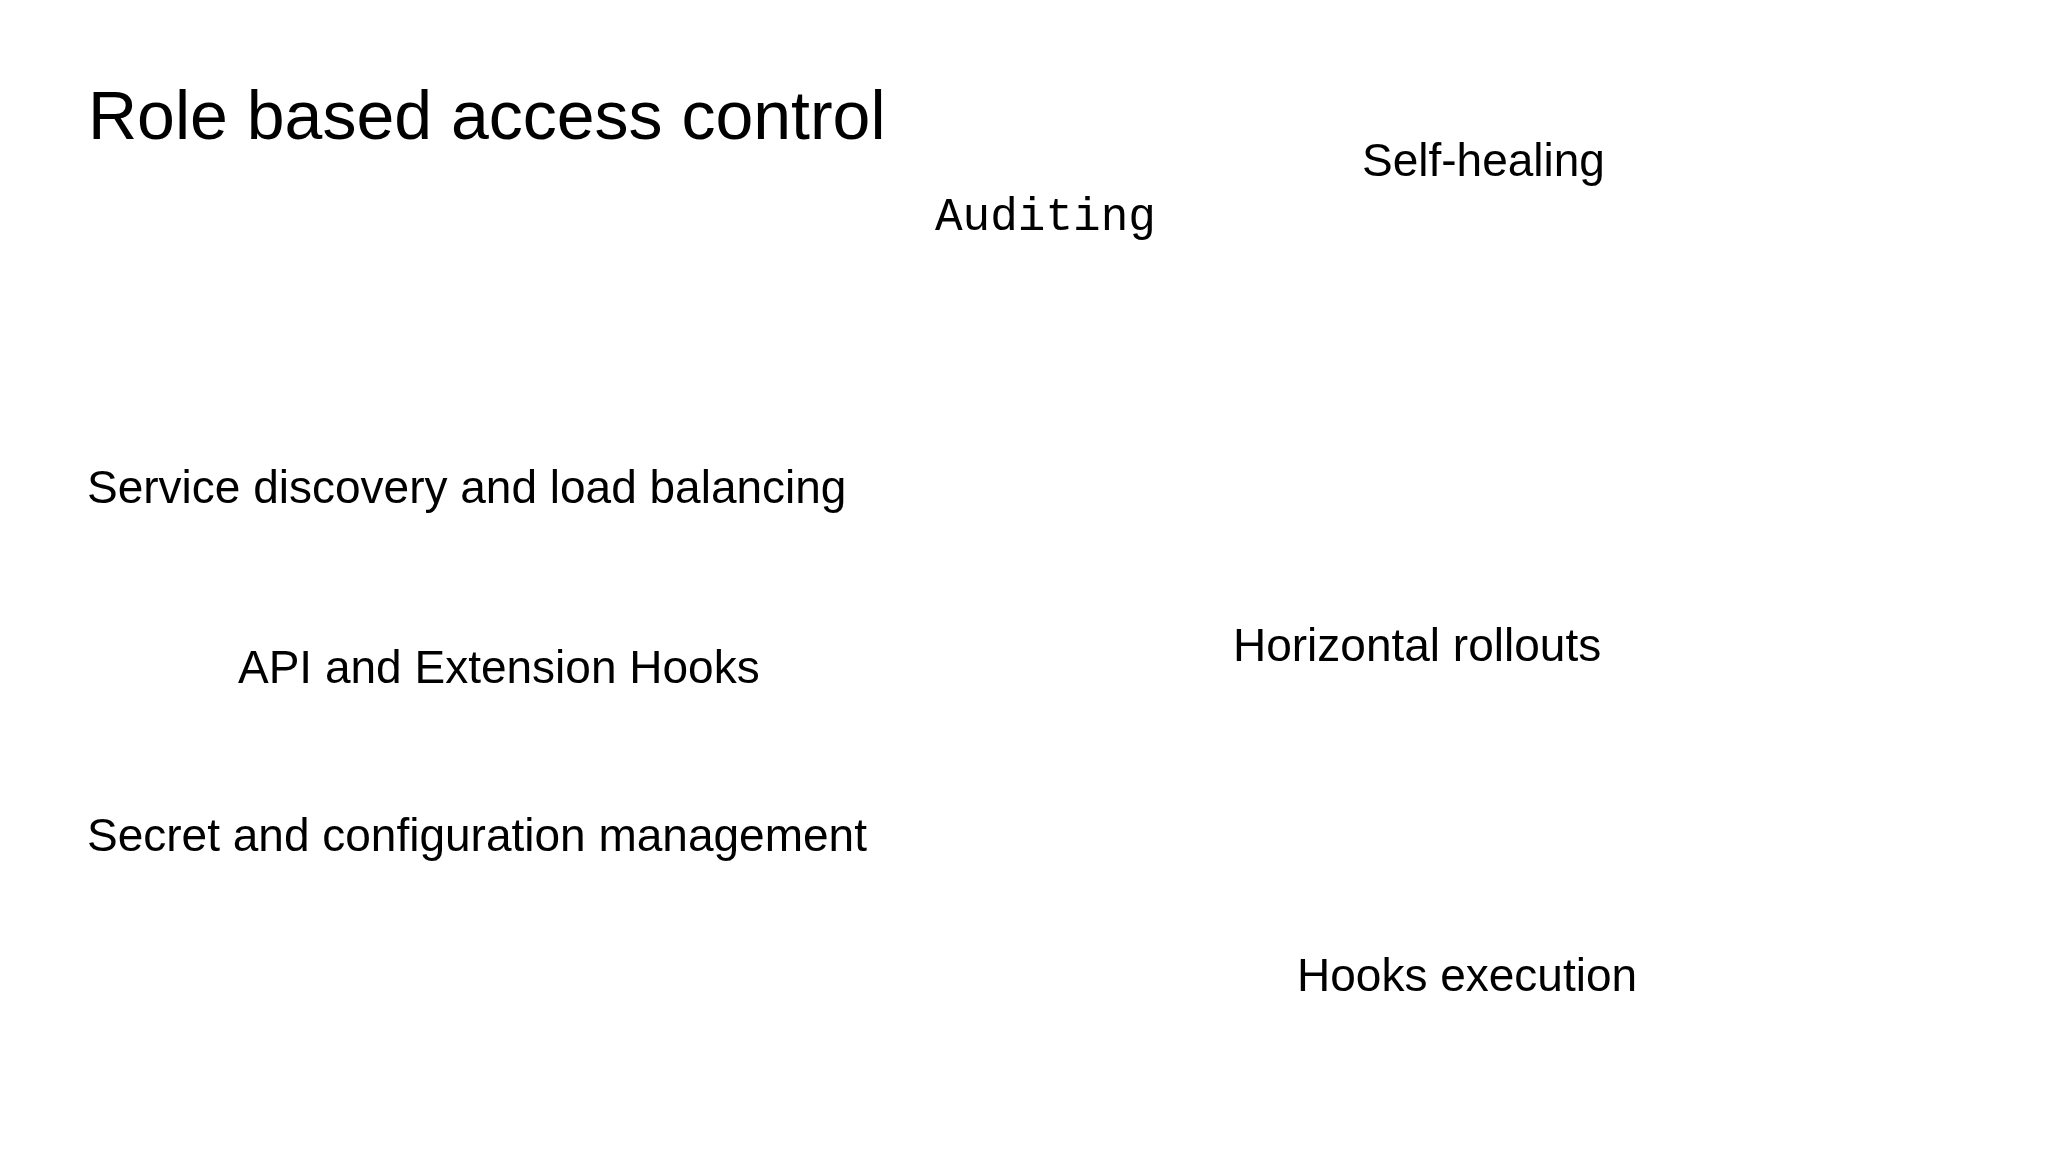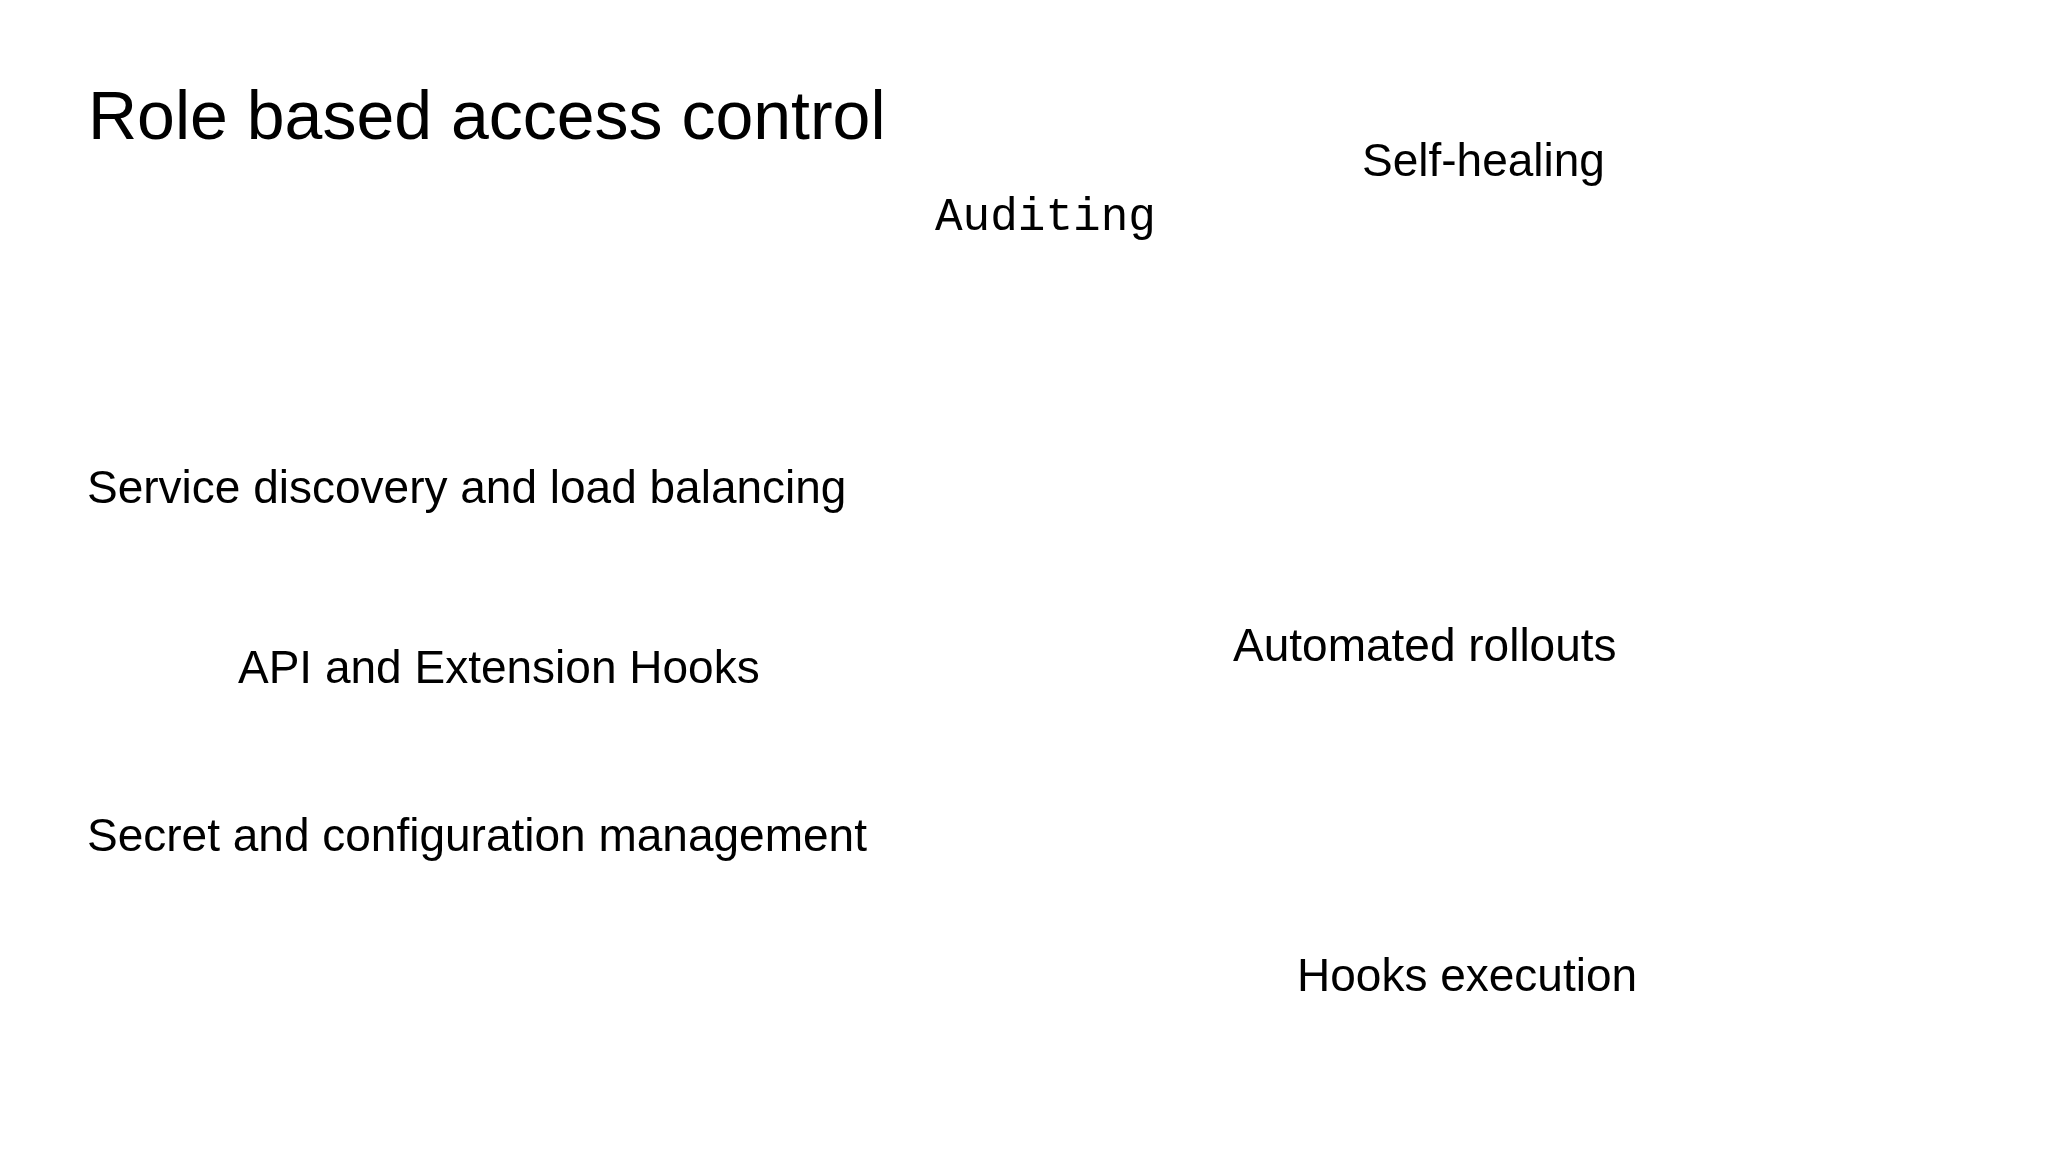--- a/index.html
+++ b/index.html
@@ -52,18 +52,18 @@
   <div id="feature-1" class="label size-md">Self-healing</div>
 
   <div id="feature-2" class="label size-md">Auditing</div>
 
 
 
   <div id="feature-5" class="label size-md">Service discovery and load balancing</div>
 
   <div id="feature-6" class="label size-md">API and Extension Hooks</div>
 
-  <div id="feature-7" class="label size-md">Automated rollouts</div>
+  <div id="feature-7" class="label size-md">Horizontal rollouts</div>
 
   <div id="feature-8" class="label size-md">Secret and configuration management</div>
 
   <div id="feature-9" class="label size-md">Hooks execution</div>
 </div>
 
 </body></html>

